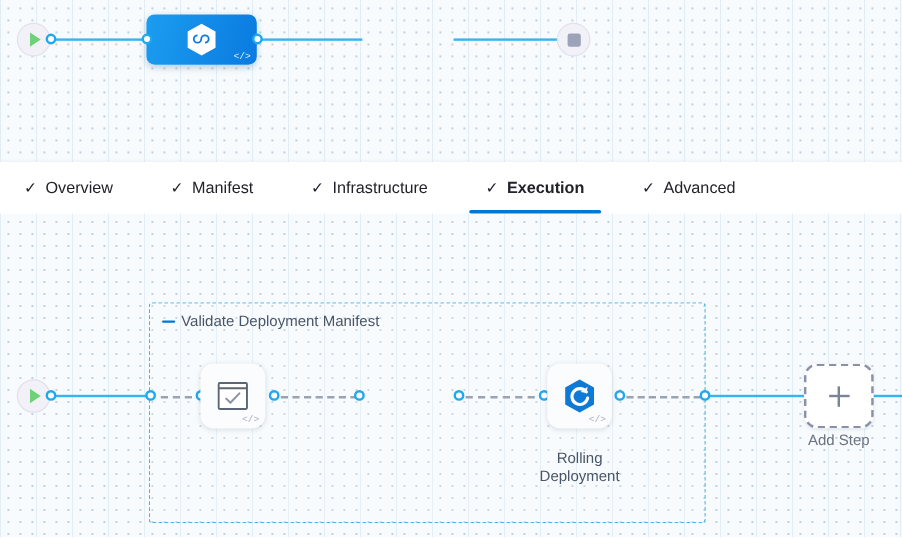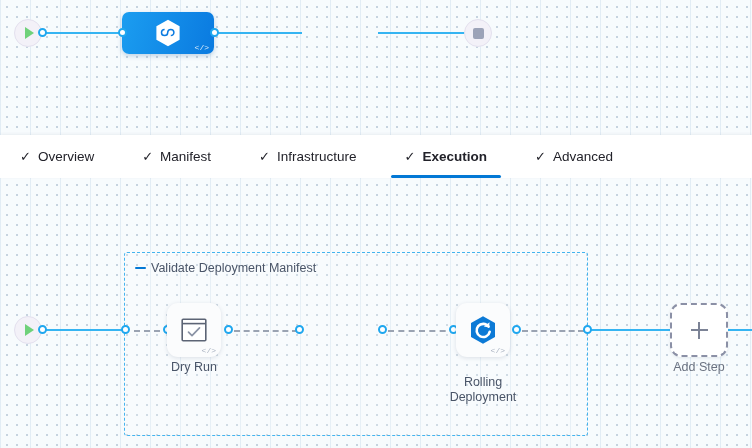--- a/index.html
+++ b/index.html
@@ -256,21 +256,20 @@
 
     <div class="node" style="left:167px; top:125px;">
       <div class="step-card">
         <svg class="dryrun-glyph" viewBox="0 0 26 24">
           <rect x="1.2" y="1.2" width="23.6" height="21.6" rx="1" fill="#ffffff" stroke="#5c6475" stroke-width="1.6"></rect>
           <line x1="1.2" y1="5.6" x2="24.8" y2="5.6" stroke="#5c6475" stroke-width="1.6"></line>
           <path d="M7.5 14.2 L11 17.6 L18.5 9.8" fill="none" stroke="#8b93a5" stroke-width="1.7" stroke-linecap="round" stroke-linejoin="round"></path>
         </svg>
         <span class="code-mark dark">&lt;/&gt;</span>
       </div>
-      <div class="label" style="left:-28px; top:57px; width:110px;">Dry Run</div>
     </div>
     <div class="port" style="left:224px; top:147px;"></div>
     <div class="port" style="left:295px; top:147px;"></div>
 
     <div class="port" style="left:378px; top:147px;"></div>
     <div class="port" style="left:449px; top:147px;"></div>
 
     <div class="node" style="left:456px; top:125px;">
       <div class="step-card">
         <svg class="rolling-glyph" viewBox="0 0 28 30">

